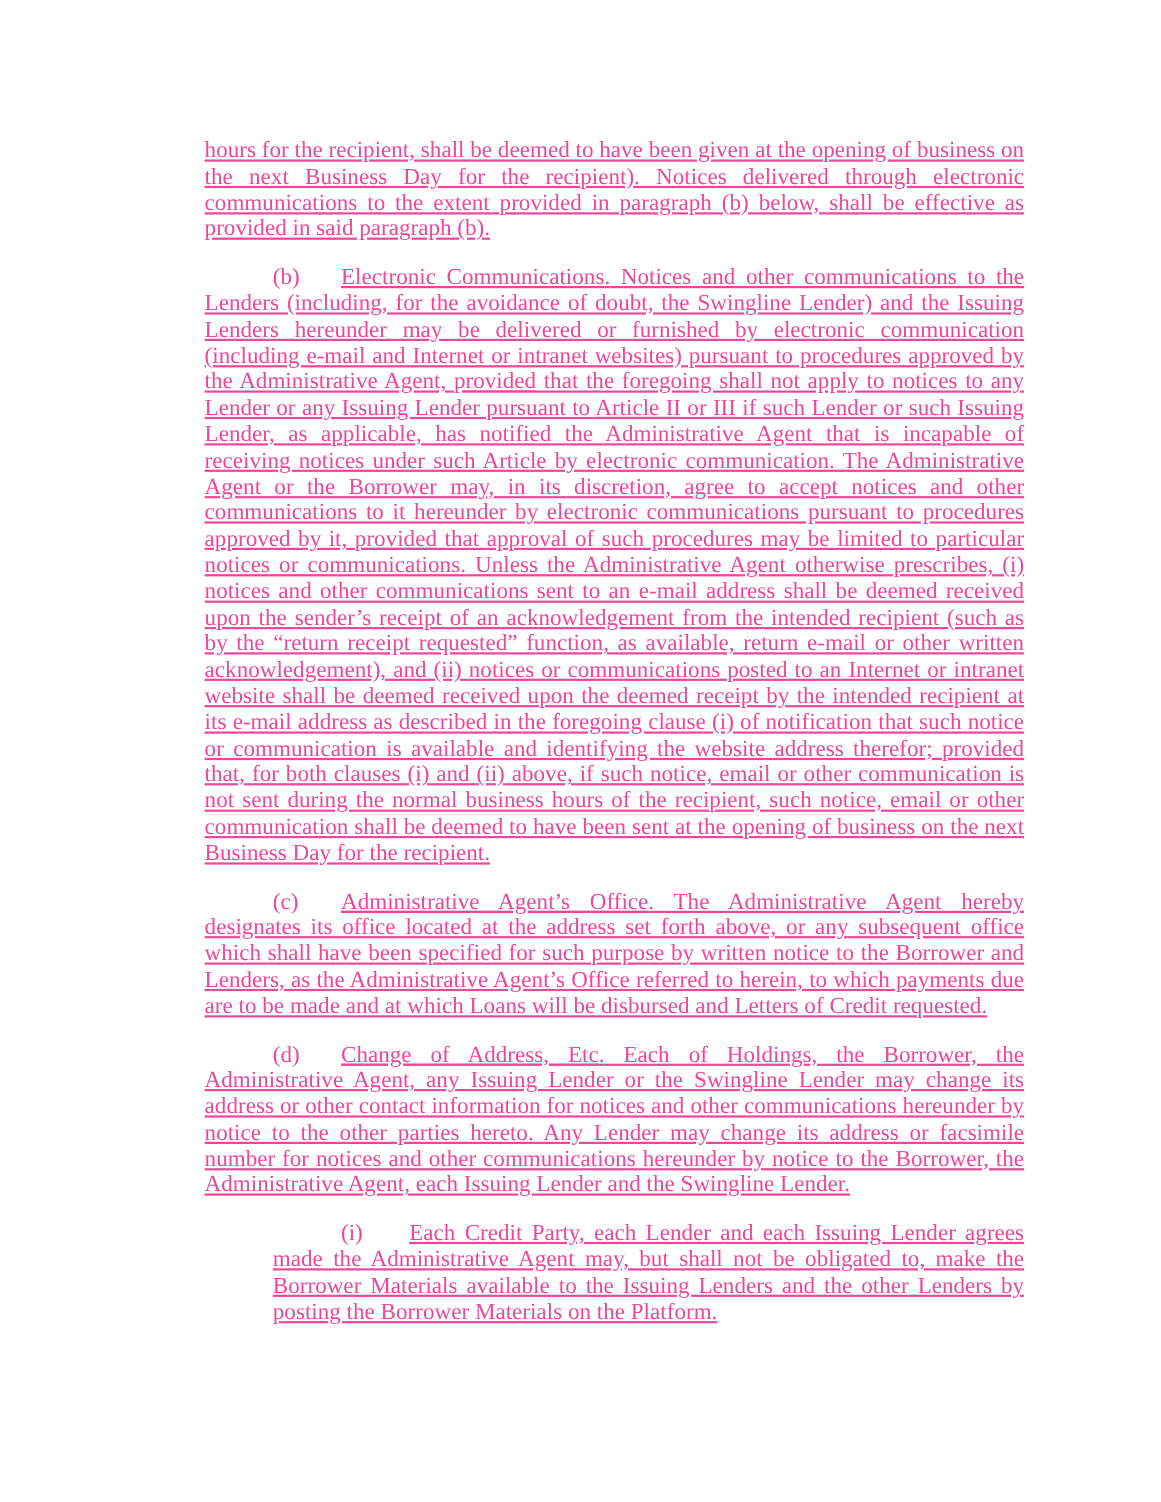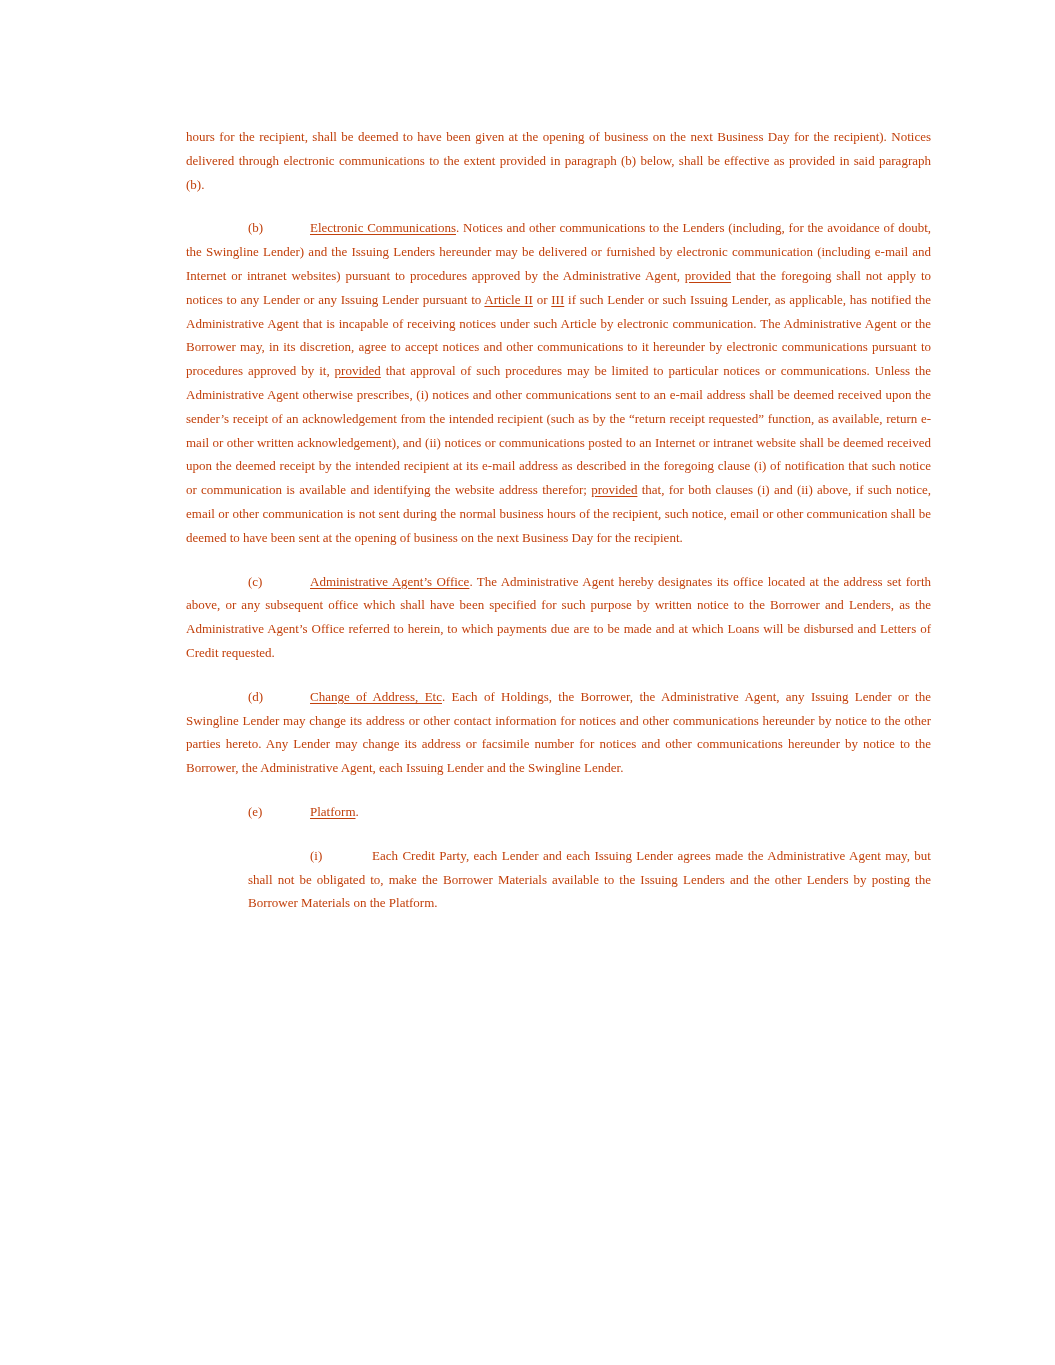--- a/index.html
+++ b/index.html
@@ -3,24 +3,25 @@
   <meta charset="utf-8">
   <style>
     html, body { margin: 0; padding: 0; background: #ffffff; }
     body { width: 1055px; height: 1365px; position: relative; overflow: hidden; }
     .page {
       position: absolute;
       left: 186px;
       top: 125px;
       width: 745px;
       font-family: "Liberation Serif", serif;
-      font-size: 13px;
+      font-size: 21px;
       line-height: 23.8px;
-      color: #c2410c;
+      color: #ec4899;
       text-align: justify;
+      text-decoration: underline;
     }
     p { margin: 0; }
     .para { margin-bottom: 20px; }
     .indent1 { text-indent: 62px; }
     .label { display: inline-block; width: 62px; text-indent: 0; }
     .u { text-decoration: underline; text-underline-offset: 2px; text-decoration-thickness: 1px; }
     .sub { margin-left: 62px; text-indent: 62px; }
     .sub .label { width: 62px; }
     .heading-only { margin-left: 62px; text-indent: 0; }
     .heading-only .label { width: 62px; }
@@ -32,17 +33,16 @@
 <div class="page">
 
   <p class="para">hours for the recipient, shall be deemed to have been given at the opening of business on the next Business Day for the recipient).  Notices delivered through electronic communications to the extent provided in paragraph (b) below, shall be effective as provided in said paragraph (b).</p>
 
   <p class="para indent1"><span class="label">(b)</span><span class="u">Electronic Communications</span><span>.</span><span>  Notices and other communications to the Lenders (including, for the avoidance of doubt, the Swingline Lender) and the Issuing Lenders hereunder may be delivered or furnished by electronic communication (including e-mail and Internet or intranet websites) pursuant to procedures approved by the Administrative Agent, </span><span class="u">provided</span><span> that the foregoing shall not apply to notices to any Lender or any Issuing Lender pursuant to </span><span class="u">Article II</span><span> or </span><span class="u">III</span><span> if such Lender or such Issuing Lender, as applicable, has notified the Administrative Agent that is incapable of receiving notices under such Article by electronic communication.  The Administrative Agent or the Borrower may, in its discretion, agree to accept notices and other communications to it hereunder by electronic communications pursuant to procedures approved by it, </span><span class="u">provided</span><span> that approval of such procedures may be limited to particular notices or communications. Unless the Administrative Agent otherwise prescribes, (i) notices and other communications sent to an e-mail address shall be deemed received upon the sender’s receipt of an acknowledgement from the intended recipient (such as by the “return receipt requested” function, as available, return e-mail or other written acknowledgement), and (ii) notices or communications posted to an Internet or intranet website shall be deemed received upon the deemed receipt by the intended recipient at its e-mail address as described in the foregoing clause (i) of notification that such notice or communication is available and identifying the website address therefor; </span><span class="u">provided</span><span> that, for both clauses (i) and (ii) above, if such notice, email or other communication is not sent during the normal business hours of the recipient, such notice, email or other communication shall be deemed to have been sent at the opening of business on the next Business Day for the recipient.</span></p>
 
   <p class="para indent1"><span class="label">(c)</span><span class="u">Administrative Agent’s Office</span><span>.</span><span>  The Administrative Agent hereby designates its office located at the address set forth above, or any subsequent office which shall have been specified for such purpose by written notice to the Borrower and Lenders, as the Administrative Agent’s Office referred to herein, to which payments due are to be made and at which Loans will be disbursed and Letters of Credit requested.</span></p>
 
   <p class="para indent1"><span class="label">(d)</span><span class="u">Change of Address, Etc</span><span>.</span><span>  Each of Holdings, the Borrower, the Administrative Agent, any Issuing Lender or the Swingline Lender may change its address or other contact information for notices and other communications hereunder by notice to the other parties hereto.  Any Lender may change its address or facsimile number for notices and other communications hereunder by notice to the Borrower, the Administrative Agent, each Issuing Lender and the Swingline Lender.</span></p>
 
-  <p class="para heading-only"><span class="label">(e)</span><span class="u">Platform</span><span>.</span></p>
 
   <p class="para sub"><span class="label">(i)</span><span>Each Credit Party, each Lender and each Issuing Lender agrees made the Administrative Agent may, but shall not be obligated to, make the Borrower Materials available to the Issuing Lenders and the other Lenders by posting the Borrower Materials on the Platform.</span></p>
 
 </div>
 
 </body></html>

